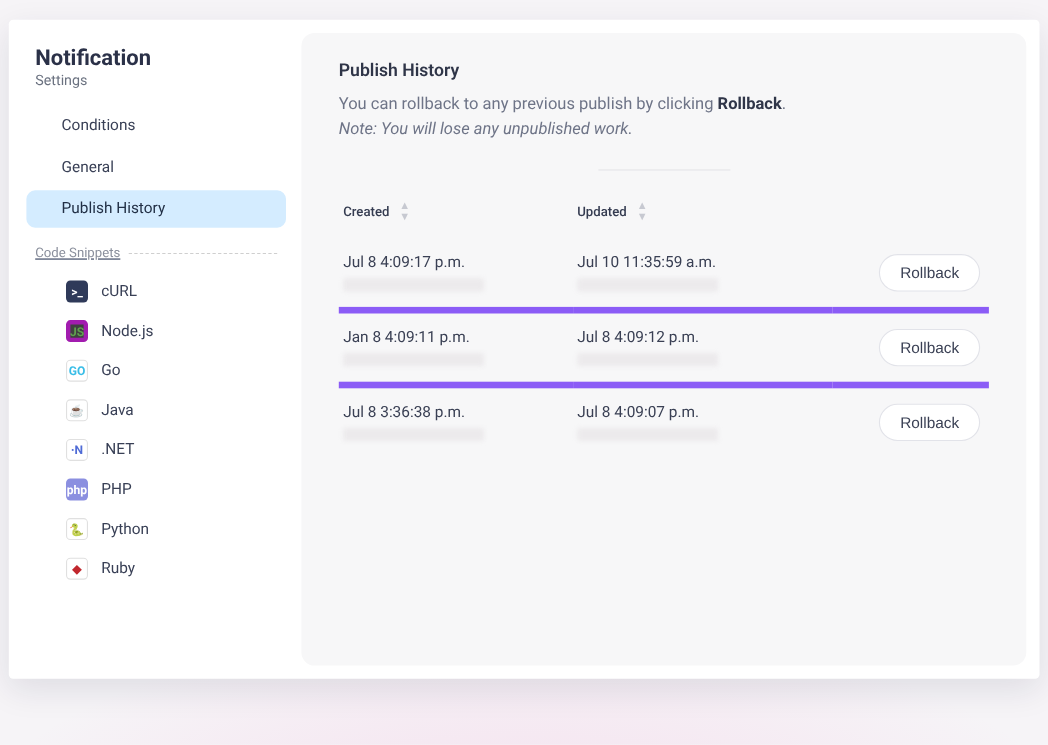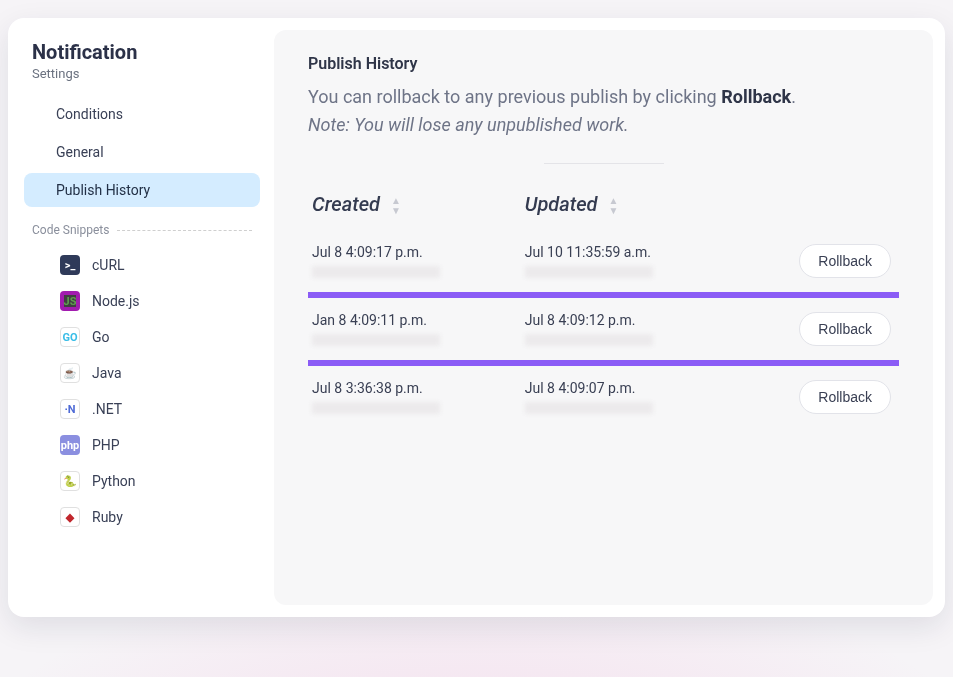--- a/index.html
+++ b/index.html
@@ -21,21 +21,21 @@
     background: radial-gradient(80% 120% at 50% 100%, rgba(236, 108, 186, 0.18), rgba(255,255,255,0) 70%);
     z-index: 0;
   }
   .card {
     position: absolute;
     top: 18px;
     left: 8px;
     right: 8px;
     bottom: 60px;
     background: #ffffff;
-    border-radius: 16px;
+    border-radius: 4px;
     box-shadow: 0 10px 30px rgba(20, 30, 60, 0.10);
     display: flex;
     overflow: hidden;
     z-index: 1;
   }
 
   
   .sidebar {
     width: 260px;
     padding: 20px 8px 20px 16px;
@@ -64,20 +64,21 @@
   }
   .nav-item.active {
     background: #d4ecff;
     color: #223046;
   }
   .section-label {
     display: flex;
     align-items: center;
     gap: 8px;
     margin: 16px 8px 10px 8px;
+    text-decoration: underline;
   }
   .section-label span {
     font-size: 12px;
     color: #8a8f9c;
     white-space: nowrap;
   }
   .section-label .dashes {
     flex: 1;
     border-top: 1px dashed #cfcfcf;
     height: 1px;
@@ -112,45 +113,44 @@
     height: 100%;
     padding: 24px 34px;
   }
   .panel-title {
     font-size: 16px;
     font-weight: 600;
     color: #2f3548;
     margin-bottom: 10px;
   }
   .panel-help {
-    font-size: 18px;
+    font-size: 15px;
     color: #6e7487;
     line-height: 1.55;
   }
   .panel-help .bold { font-weight: 700; color: #2f3548; }
   .panel-help .italic { font-style: italic; }
 
   .divider {
     width: 120px;
     height: 1px;
     background: #e4e4e8;
     margin: 24px auto 28px auto;
   }
 
   table.history {
     width: 100%;
     border-collapse: collapse;
   }
   .history thead th {
     text-align: left;
-    font-size: 20px;
+    font-size: 12px;
     font-weight: 500;
     color: #343b50;
     padding: 0 8px 14px 4px;
-    font-style: italic;
   }
   .sort-icon {
     display: inline-block;
     margin-left: 6px;
     font-size: 10px;
     color: #c7c9d1;
     line-height: 1;
     vertical-align: middle;
   }
   .sort-icon::before { content: "▲"; display:block; }

